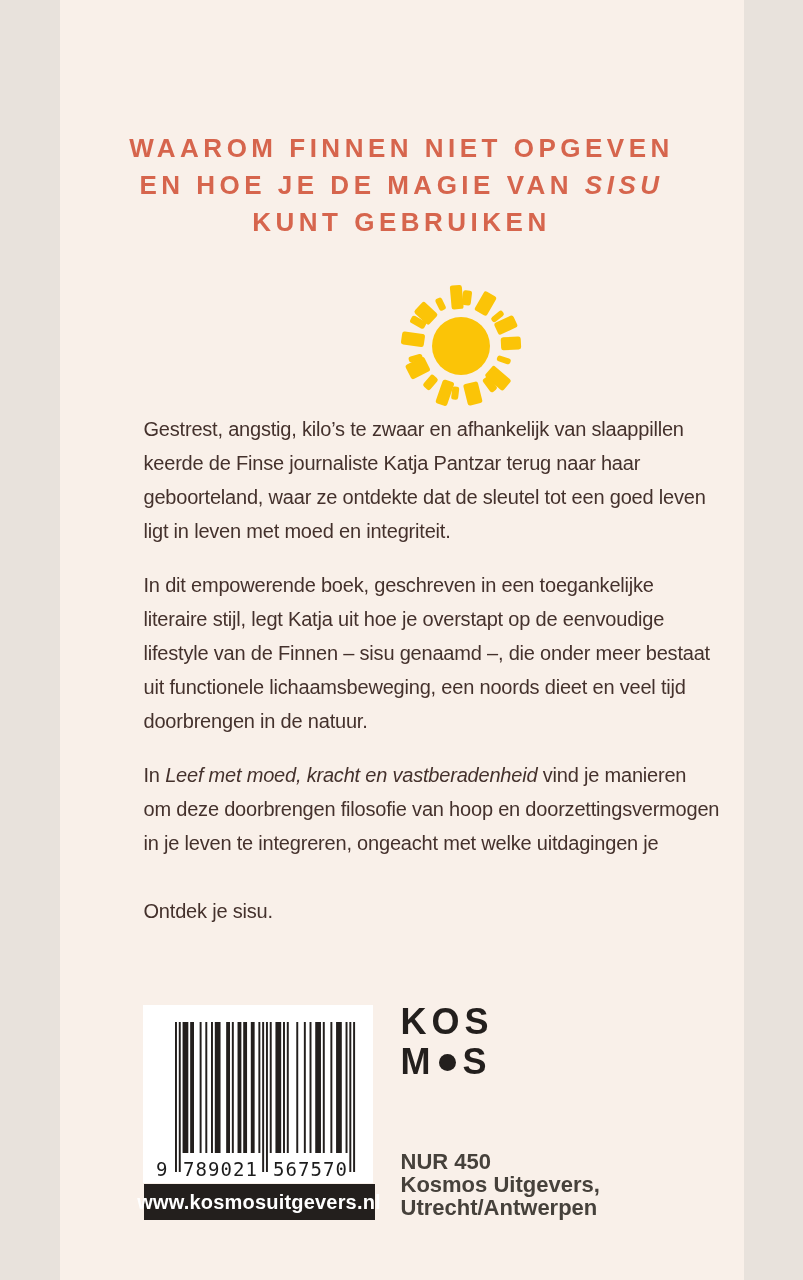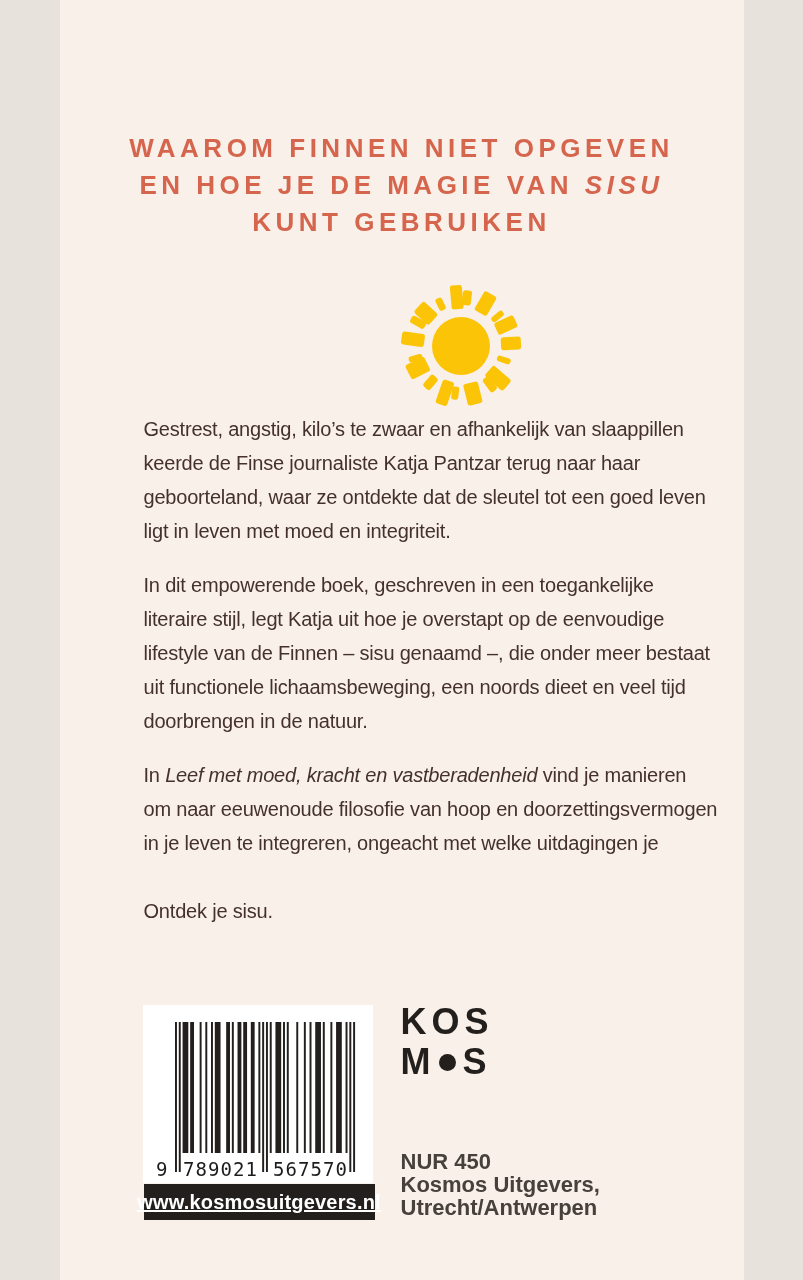--- a/index.html
+++ b/index.html
@@ -25,21 +25,21 @@
   }
   .body-text p{margin:0 0 20px 0;}
   .body-text em{font-style:italic;}
   .barcode-box{
     position:absolute; left:83px; top:1005px; width:230px; height:178px;
     background:#ffffff;
   }
   .website-bar{
     position:absolute; left:84px; top:1184px; width:231px; height:36px;
     background:var(--ink); color:#ffffff; display:flex; align-items:center;
-    justify-content:center; font-size:20px; font-weight:700; letter-spacing:0.2px;text-decoration:underline;
+    justify-content:center; font-size:20px; font-weight:700; letter-spacing:0.2px;
   }
   .logo{
     position:absolute; left:341px; top:1002px; color:var(--ink);
     font-weight:700; font-size:36px; line-height:40px; letter-spacing:5px;
   }
   .logo-row2{display:flex; align-items:center; letter-spacing:5px;}
   .logo-dot{
     display:inline-block; width:17px; height:17px; border-radius:50%;
     background:var(--ink); margin:0 7px 0 3px;
   }
@@ -76,21 +76,21 @@
         <rect x="41" y="-4.5" width="15" height="9" rx="2.5" fill="#FBC407" transform="rotate(277)"></rect>
         <rect x="38" y="-7" width="22" height="14" rx="2.5" fill="#FBC407" transform="rotate(300)"></rect>
         <rect x="40" y="-3" width="14" height="6" rx="2.5" fill="#FBC407" transform="rotate(321)"></rect>
         <rect x="39" y="-6.5" width="21" height="13" rx="2.5" fill="#FBC407" transform="rotate(335)"></rect>
       </g>
     </svg>
 
   <div class="body-text">
     <p><span>Gestrest, angstig, kilo’s te zwaar en afhankelijk van slaappillen</span><br><span>keerde de Finse journaliste Katja Pantzar terug naar haar</span><br><span>geboorteland, waar ze ontdekte dat de sleutel tot een goed leven</span><br><span>ligt in leven met moed en integriteit.</span></p>
     <p><span>In dit empowerende boek, geschreven in een toegankelijke</span><br><span>literaire stijl, legt Katja uit hoe je overstapt op de eenvoudige</span><br><span>lifestyle van de Finnen – sisu genaamd –, die onder meer bestaat</span><br><span>uit functionele lichaamsbeweging, een noords dieet en veel tijd</span><br><span>doorbrengen in de natuur.</span></p>
-    <p><span>In </span><em>Leef met moed, kracht en vastberadenheid</em><span> vind je manieren</span><br><span>om naar eeuwenoude filosofie van hoop en doorzettingsvermogen</span><br><span>in je leven te integreren, ongeacht met welke uitdagingen je</span><br><br><span>Ontdek je sisu.</span></p>
+    <p><span>In </span><em>Leef met moed, kracht en vastberadenheid</em><span> vind je manieren</span><br><span>om deze doorbrengen filosofie van hoop en doorzettingsvermogen</span><br><span>in je leven te integreren, ongeacht met welke uitdagingen je</span><br><br><span>Ontdek je sisu.</span></p>
   </div>
 
   <div class="barcode-box">
     <svg id="barcode-svg" width="230" height="178" viewBox="0 0 230 178" xmlns="http://www.w3.org/2000/svg">
         <rect x="32.00" y="17" width="1.95" height="150" fill="#231F1D"></rect>
         <rect x="35.79" y="17" width="1.95" height="150" fill="#231F1D"></rect>
         <rect x="39.58" y="17" width="5.74" height="131" fill="#231F1D"></rect>
         <rect x="47.16" y="17" width="3.84" height="131" fill="#231F1D"></rect>
         <rect x="56.64" y="17" width="1.95" height="131" fill="#231F1D"></rect>
         <rect x="62.32" y="17" width="1.95" height="131" fill="#231F1D"></rect>

